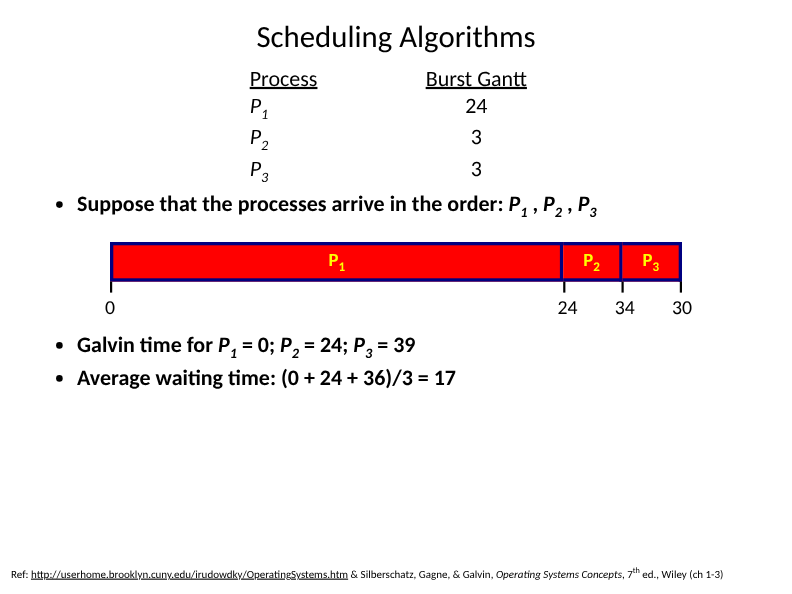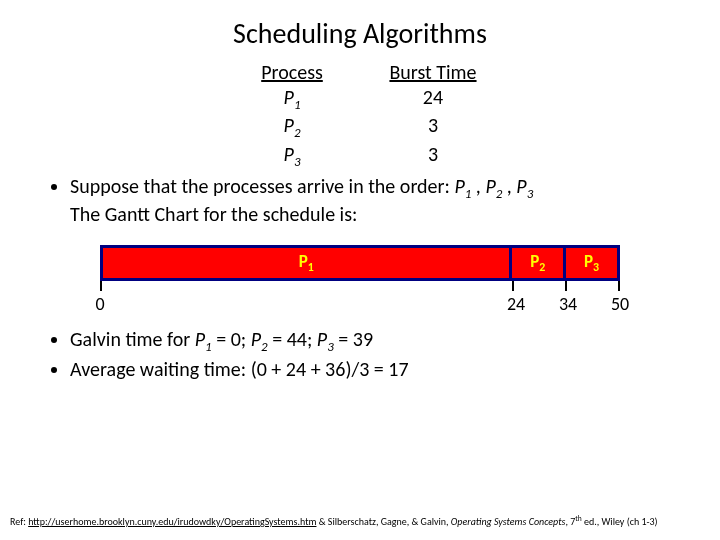--- a/index.html
+++ b/index.html
@@ -39,28 +39,29 @@
     display: flex;
   }
   .th, .td {
     padding: 0 8px;
     line-height: 1.25;
   }
   .th {
     text-decoration: underline;
     font-size: 20px;
   }
-  .col-proc { width: 130px; text-align: center; }
+  .col-proc { width: 130px; }
   .col-burst { width: 120px; text-align: center; }
   .pname { font-style: italic; }
   .sub { font-size: 0.65em; vertical-align: sub; }
   ul.bullets {
     list-style: disc;
     margin: 0 0 0 20px;
     padding: 0;
+    font-weight: bold;
   }
   ul.bullets li {
     margin-bottom: 2px;
     line-height: 1.25;
   }
   .gantt-wrap {
     margin: 18px auto 4px auto;
     width: 520px;
   }
   .gantt {
@@ -122,41 +123,40 @@
   <div class="title">
     <span>Scheduling Algorithms</span><br>
   </div>
 
   <div class="content">
 
     <div class="table-block">
       <div class="table-inner">
         <div class="trow">
           <div class="th col-proc">Process</div>
-          <div class="th col-burst">Burst Time</div>
+          <div class="th col-burst">Burst Gantt</div>
         </div>
         <div class="trow">
           <div class="td col-proc"><span class="pname">P</span><span class="pname sub">1</span></div>
           <div class="td col-burst">24</div>
         </div>
         <div class="trow">
           <div class="td col-proc"><span class="pname">P</span><span class="pname sub">2</span></div>
           <div class="td col-burst">3</div>
         </div>
         <div class="trow">
           <div class="td col-proc"><span class="pname">P</span><span class="pname sub">3</span></div>
           <div class="td col-burst">3</div>
         </div>
       </div>
     </div>
 
     <ul class="bullets">
       <li>
         <span>Suppose that the processes arrive in the order: </span><span class="pname">P</span><span class="pname sub">1</span><span> , </span><span class="pname">P</span><span class="pname sub">2</span><span> , </span><span class="pname">P</span><span class="pname sub">3</span><br>
-        <span>The Gantt Chart for the schedule is:</span>
       </li>
     </ul>
 
     <div class="gantt-wrap">
       <div class="gantt">
         <div class="gcell" style="flex:24">
           <span><span>P</span><span class="gsub">1</span></span>
         </div>
         <div class="gcell" style="flex:3">
           <span><span>P</span><span class="gsub">2</span></span>
@@ -168,27 +168,27 @@
       <div class="ticks">
         <span style="flex:24"></span>
         <span style="flex:3"></span>
         <span style="flex:3"></span>
         <span style="flex:0;border-left:2px solid #000;"></span>
       </div>
       <div class="gantt-labels">
         <div style="left:0%">0</div>
         <div style="left:80%">24</div>
         <div style="left:90%">34</div>
-        <div style="left:100%">50</div>
+        <div style="left:100%">30</div>
       </div>
     </div>
 
     <ul class="bullets" style="margin-top:14px">
       <li>
-        <span>Galvin time for </span><span class="pname">P</span><span class="pname sub">1</span><span> = 0; </span><span class="pname">P</span><span class="pname sub">2</span><span>  = 44; </span><span class="pname">P</span><span class="pname sub">3</span><span> = 39</span>
+        <span>Galvin time for </span><span class="pname">P</span><span class="pname sub">1</span><span> = 0; </span><span class="pname">P</span><span class="pname sub">2</span><span>  = 24; </span><span class="pname">P</span><span class="pname sub">3</span><span> = 39</span>
       </li>
       <li>Average waiting time:  (0 + 24 + 36)/3 = 17</li>
     </ul>
 
   </div>
 
   <div class="footer">
     <span>Ref: </span><span class="link">http://userhome.brooklyn.cuny.edu/irudowdky/OperatingSystems.htm</span><span>  &amp; Silberschatz, Gagne, &amp; Galvin, </span><span class="ital">Operating Systems Concepts</span><span>, 7</span><span class="sup">th</span><span> ed., Wiley (ch 1-3)</span>
   </div>
 

